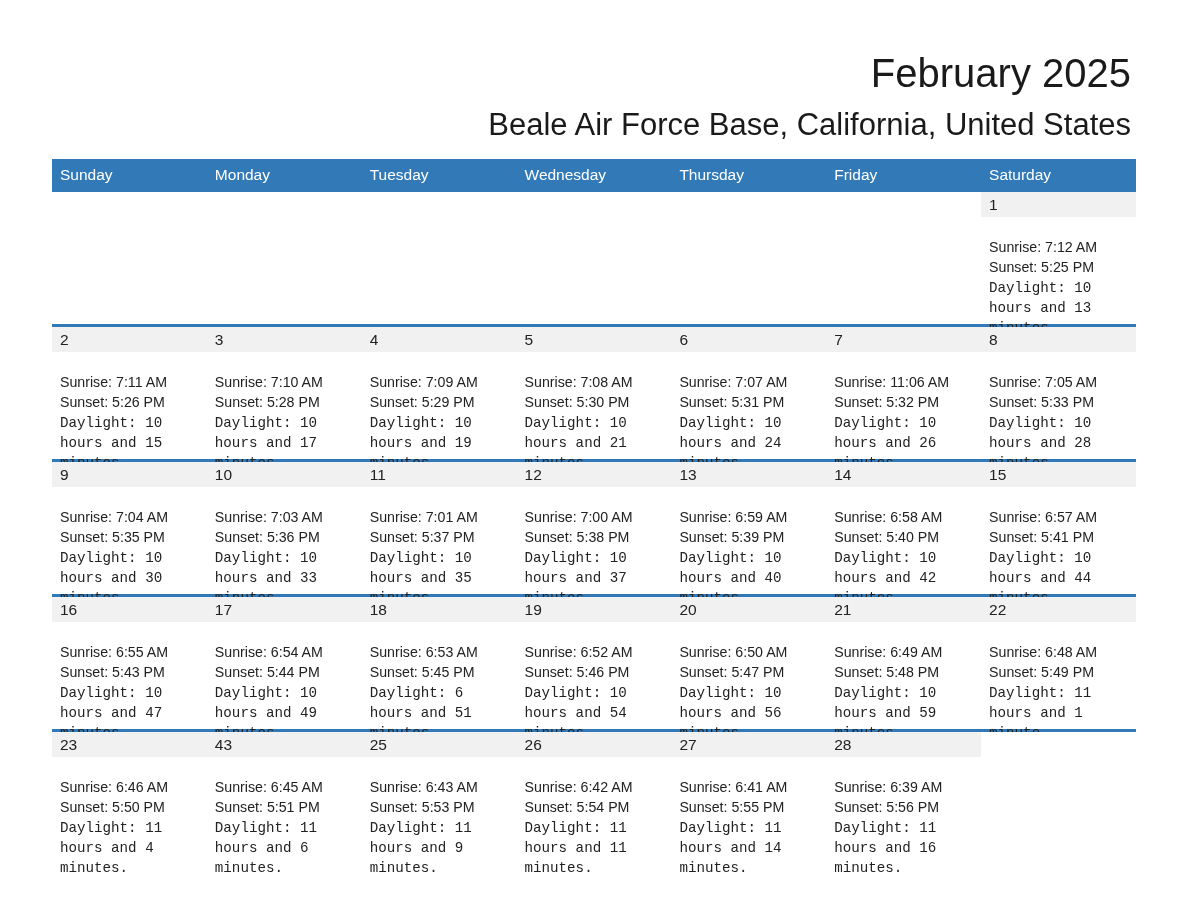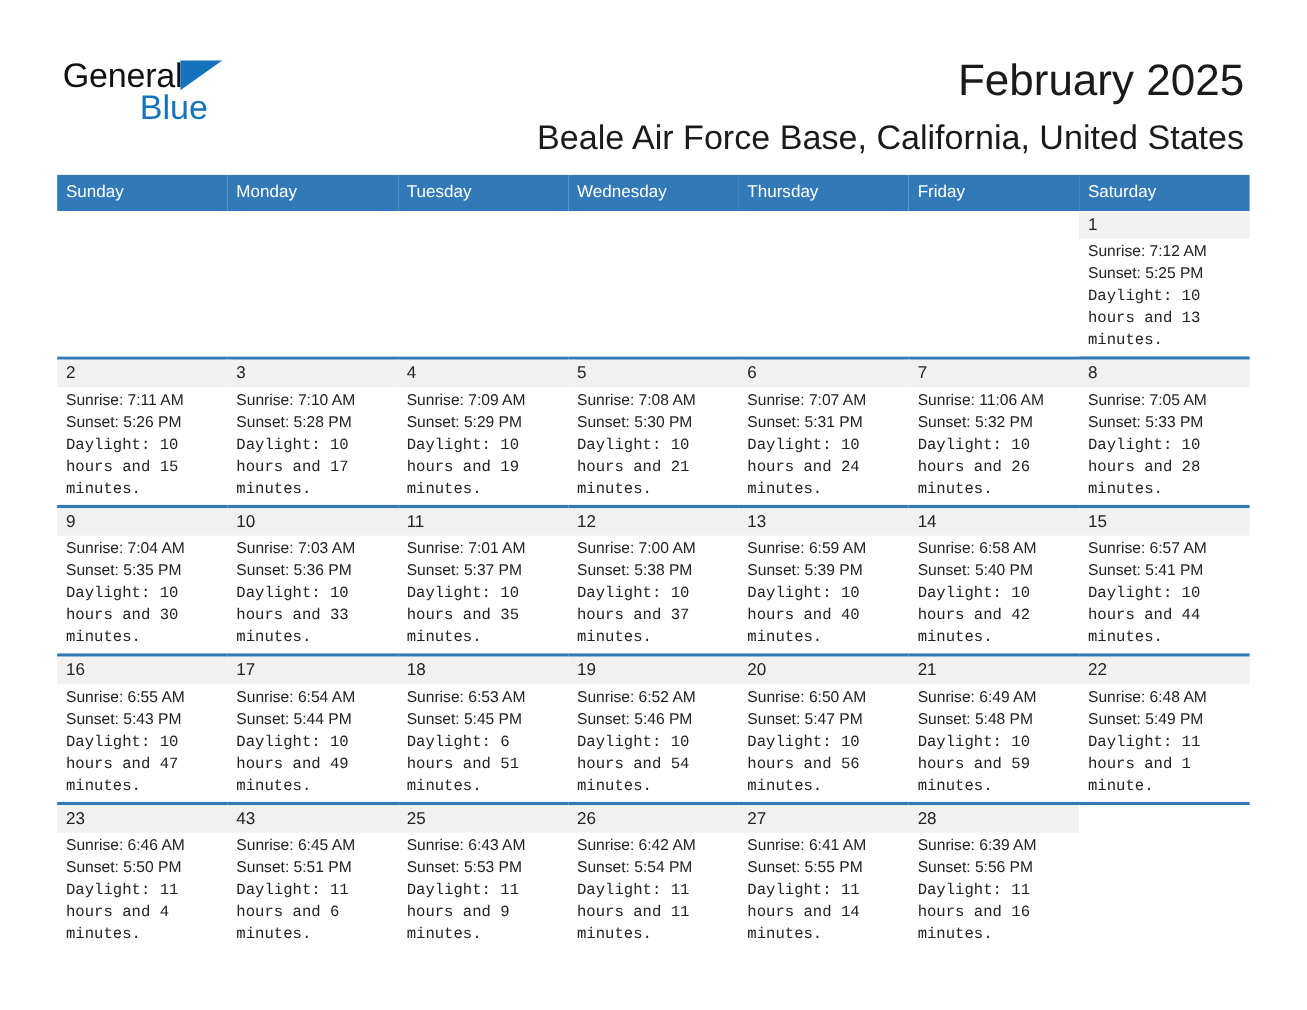--- a/index.html
+++ b/index.html
@@ -138,21 +138,21 @@
     line-height: 21px;
     color: #222222;
   }
   .cell.blank .daynum-band {
     background: #ffffff;
   }
   .cell.blank {
     background: #ffffff;
   }
   .details {
-    padding: 2px 6px 0 8px;
+    padding: 20px 6px 0 8px;
     font-size: 14.2px;
     line-height: 20.3px;
     color: #222222;
   }
   .details div {
     white-space: normal;
   }
   .daylight-line {
     white-space: normal;
     font-family: Liberation Mono, monospace;
@@ -161,24 +161,20 @@
   
   tr.first-week > td { border-top: none; }
 </style>
 </head>
 <body>
 
 <div class="page">
 
   <div class="header">
 
-    <div class="logo">
-      <span class="logo-general">General</span><span class="logo-tri"></span>
-      <span class="logo-blue">Blue</span>
-    </div>
 
     <h1 class="title">February 2025</h1>
     <h2 class="subtitle">Beale Air Force Base, California, United States</h2>
   </div>
 
   <div class="calendar">
     <table class="cal-table">
       <thead>
         <tr>
           <th>Sunday</th>

